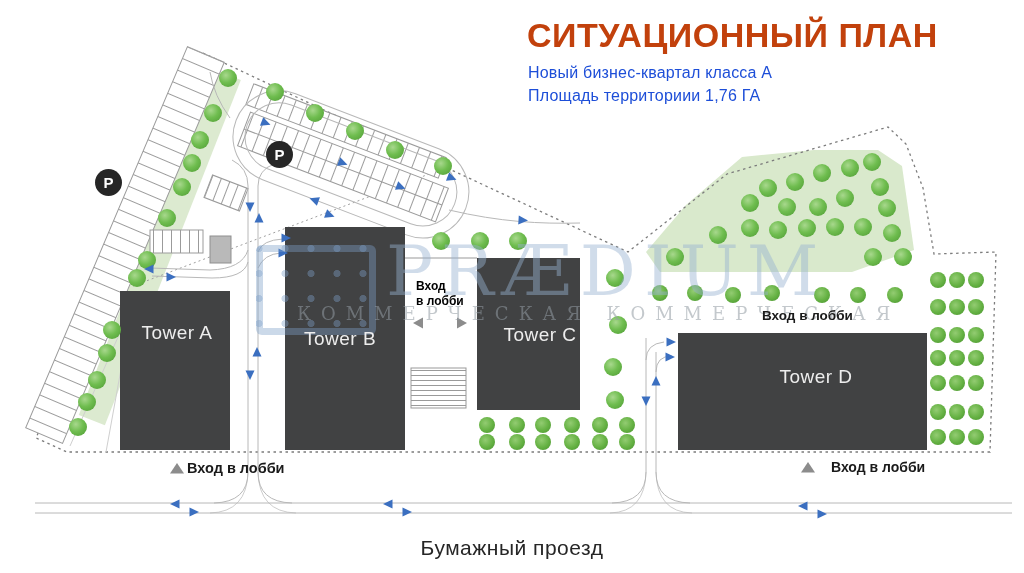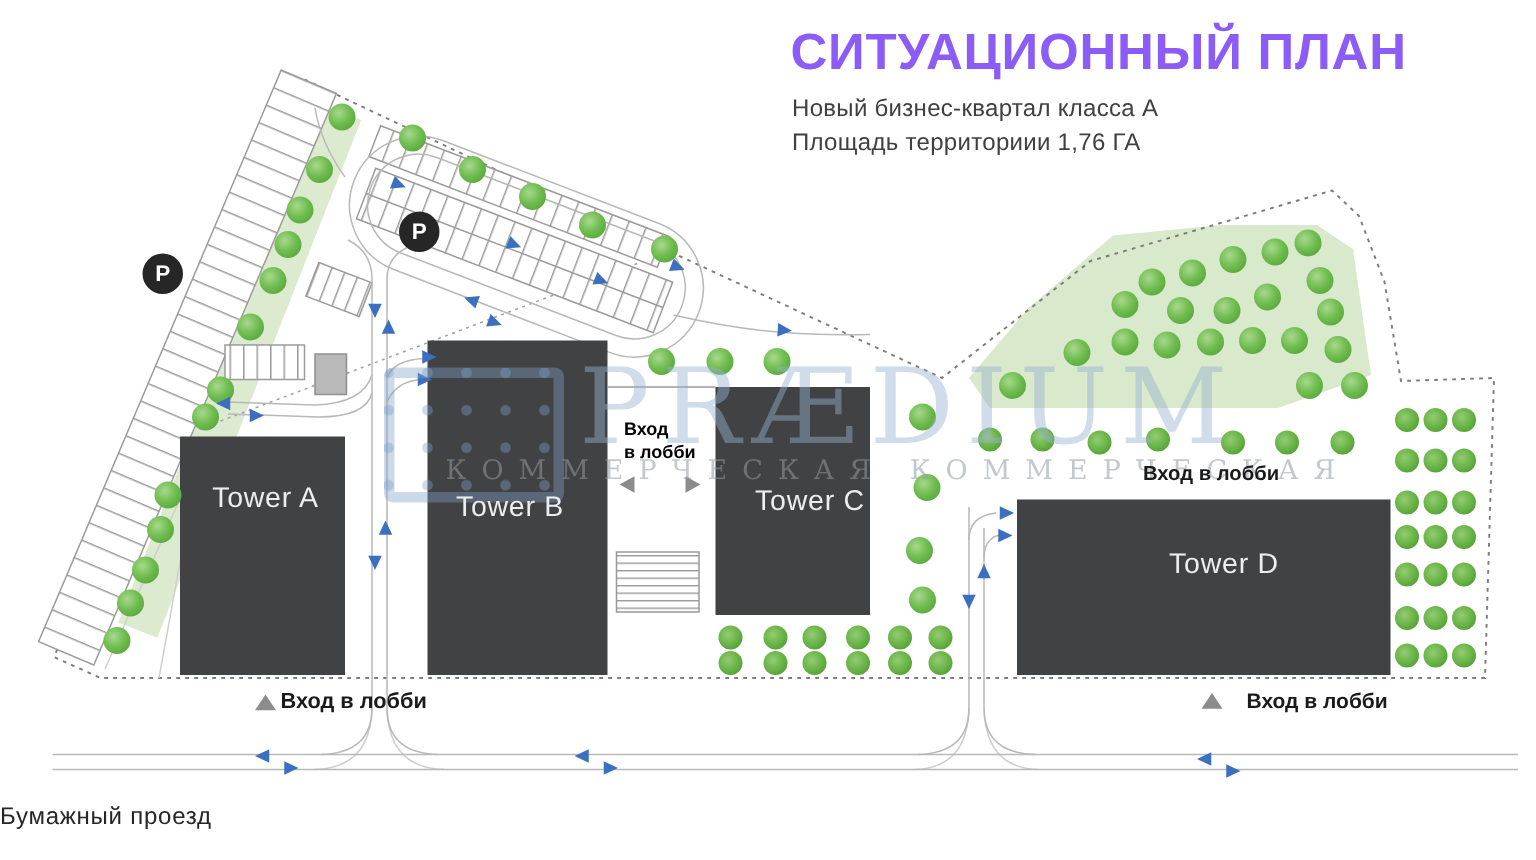--- a/index.html
+++ b/index.html
@@ -1,25 +1,25 @@
 <!DOCTYPE html>
 <html><head>
 <meta charset="utf-8">
 <style>
   html,body{margin:0;padding:0;background:#fff;}
   body{width:1024px;height:573px;position:relative;overflow:hidden;
        font-family:"Liberation Sans",sans-serif;}
   #plan-svg{position:absolute;left:0;top:0;}
   .abs{position:absolute;}
-  .title{font-size:34px;font-weight:800;color:#8b5cf6;letter-spacing:.5px;white-space:nowrap;}
-  .subtitle{font-size:16px;color:#404040;letter-spacing:.2px;white-space:nowrap;}
+  .title{font-size:34px;font-weight:800;color:#c2410c;letter-spacing:.5px;white-space:nowrap;}
+  .subtitle{font-size:16px;color:#1d4ed8;letter-spacing:.2px;white-space:nowrap;}
   .tower-label{color:#ededed;font-size:19px;letter-spacing:.5px;text-align:center;white-space:nowrap;}
   .entrance{font-weight:700;color:#1a1a1a;font-size:14px;white-space:nowrap;text-align:right;}
   .entrance-2line{font-weight:700;color:#000000;font-size:12px;line-height:15px;white-space:nowrap;}
-  .street{left:0;right:0;font-size:16px;color:#262626;letter-spacing:.5px;}
+  .street{left:0;right:0;text-align:center;font-size:21px;color:#262626;letter-spacing:.5px;}
   .p-badge{width:27px;height:27px;border-radius:50%;background:#262626;color:#fff;
            font-weight:700;font-size:15px;display:flex;align-items:center;justify-content:center;}
   .wm-logo{width:106px;height:76px;border:7px solid rgba(125,160,200,.40);border-radius:6px;
            background-image:radial-gradient(circle, rgba(125,160,200,.40) 3.2px, transparent 3.9px);
            background-size:26px 25px;background-position:9px 9px;}
   .wm-brand{font-family:"DejaVu Serif",serif;font-size:70px;letter-spacing:8px;
             color:rgba(150,178,208,.45);white-space:nowrap;}
   .wm-tagline{font-family:"DejaVu Serif",serif;font-size:18px;letter-spacing:10px;
             color:rgba(146,154,163,.55);white-space:nowrap;}
 </style>

